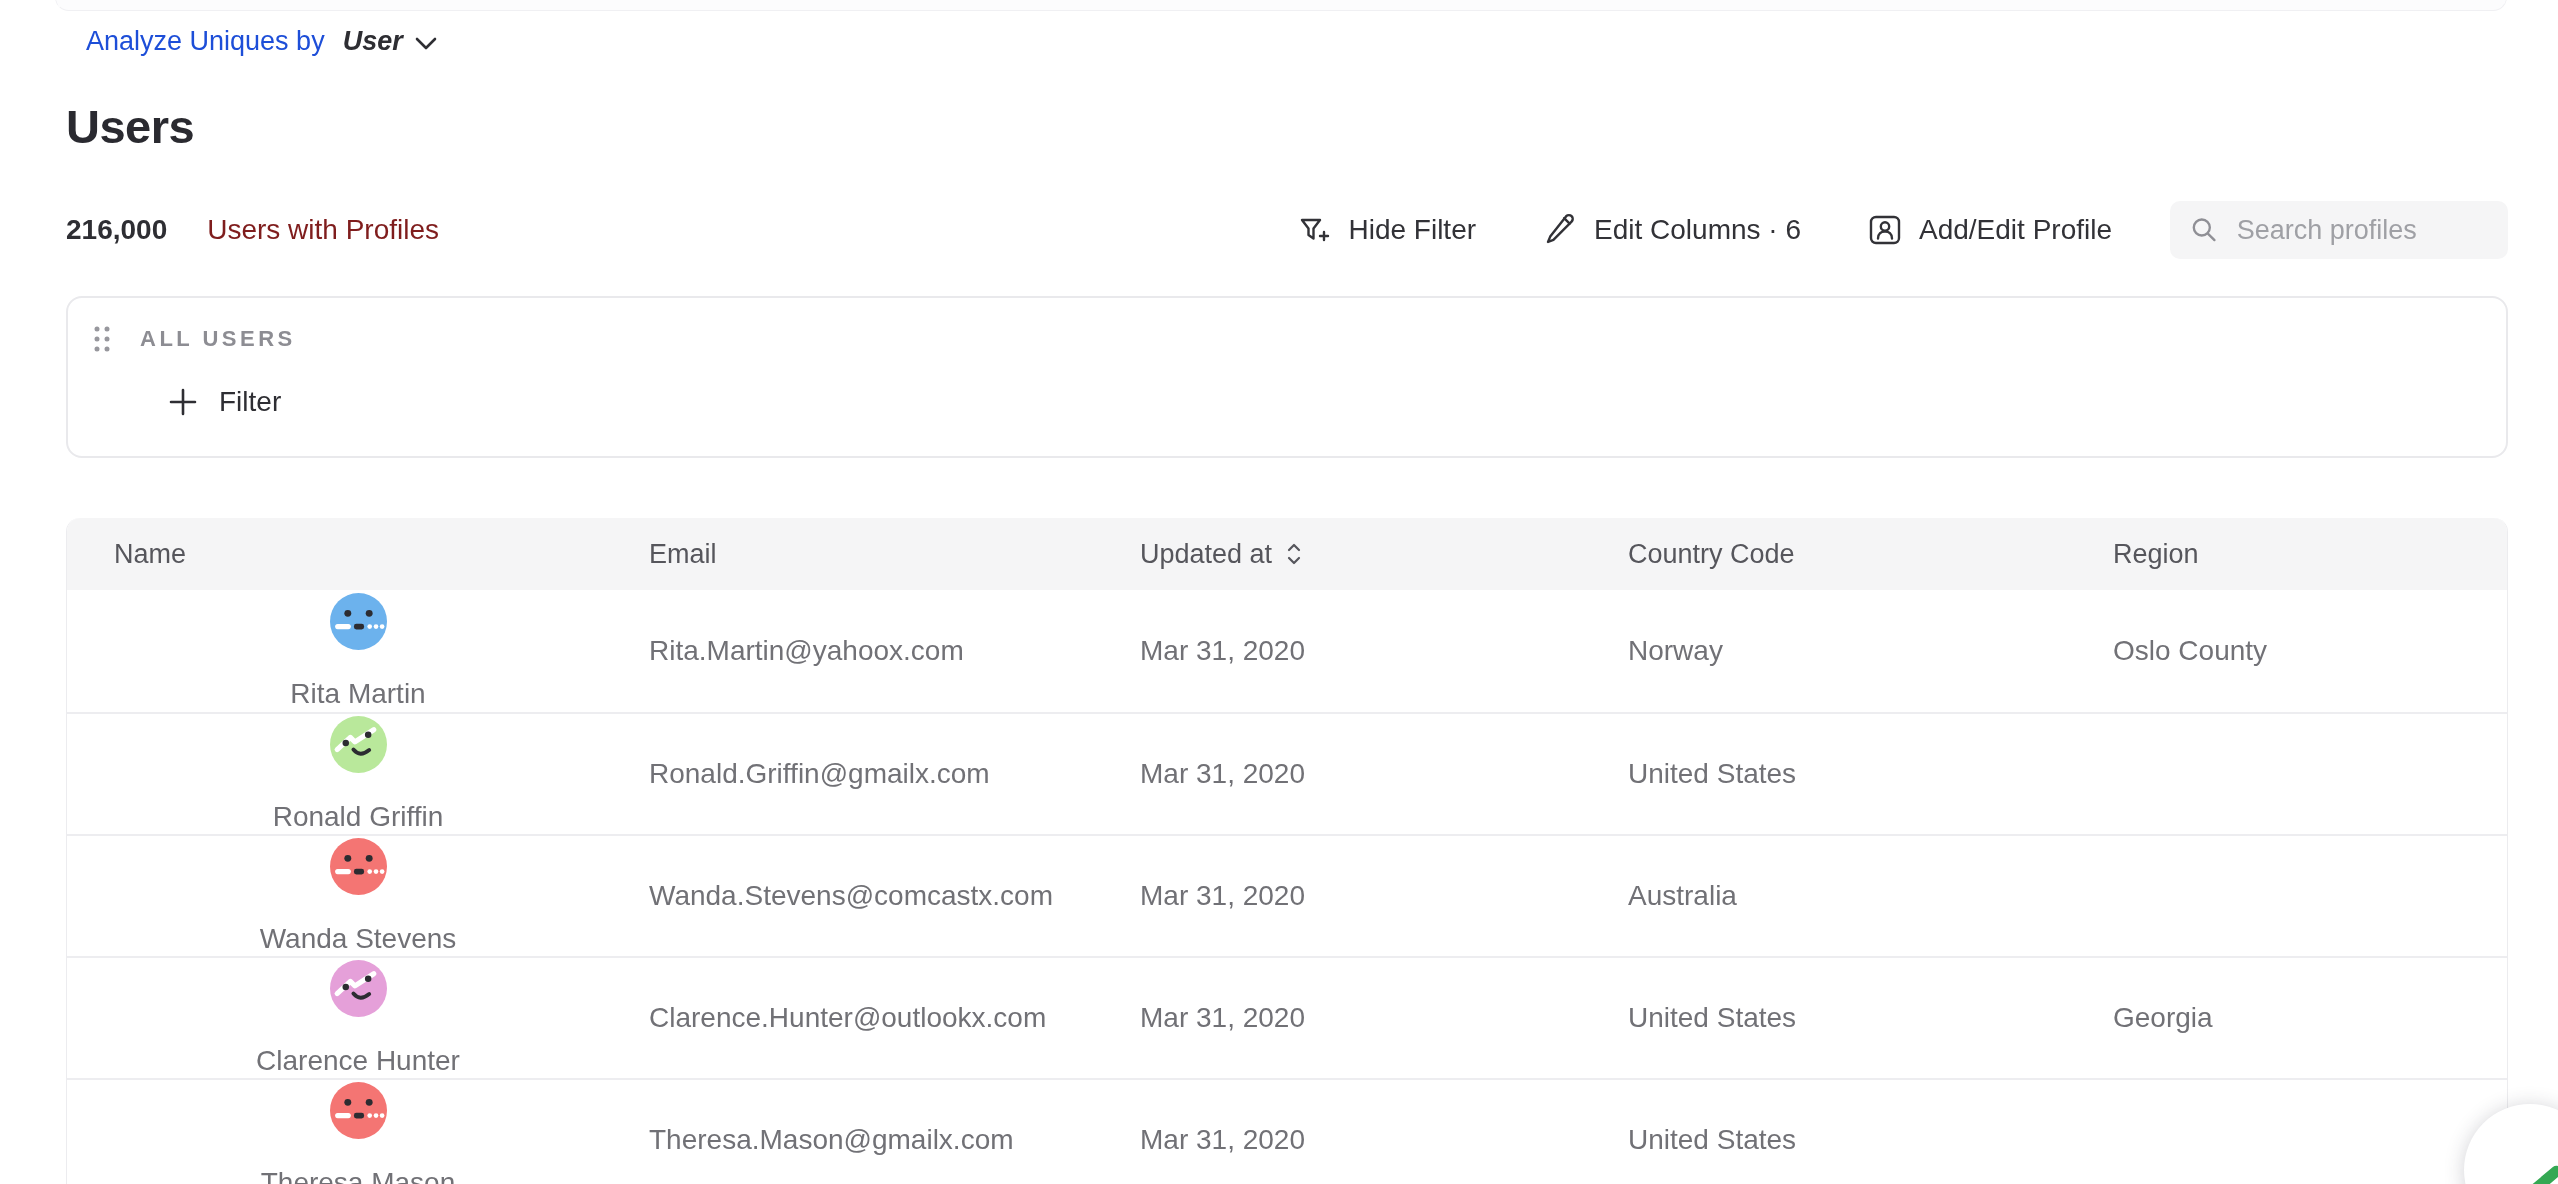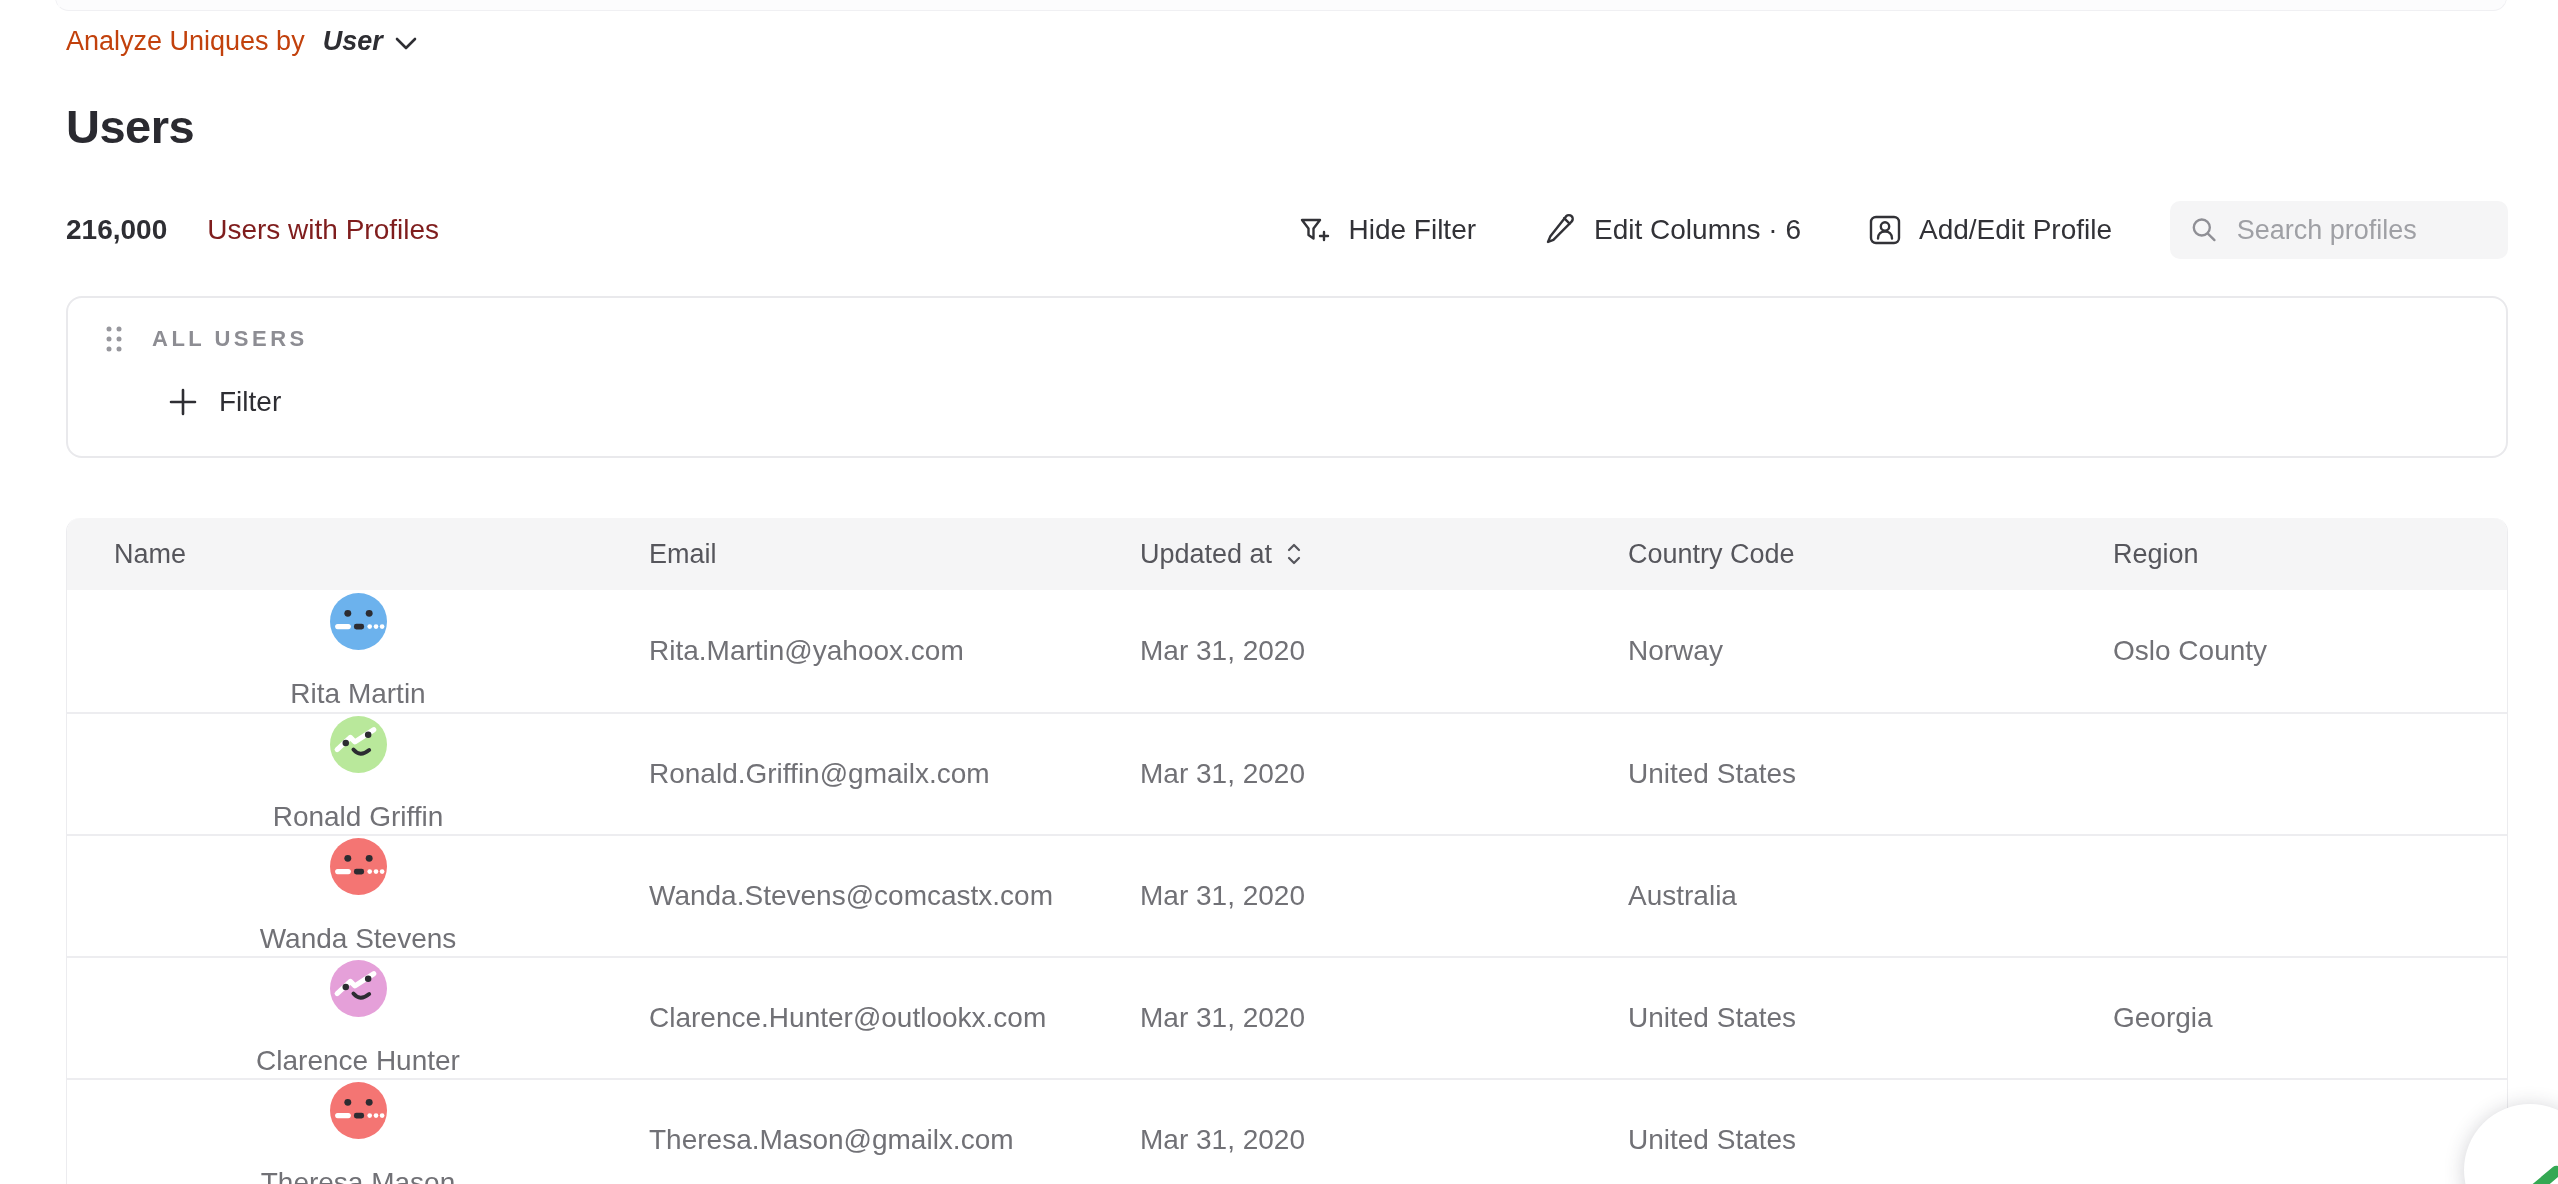--- a/index.html
+++ b/index.html
@@ -18,21 +18,21 @@
   .top-remnant {
     position:absolute; left:55px; top:-4px; width:2452px; height:15px;
     background:#fcfcfd;
     border:1px solid #f0f0f3;
     border-top:3px dotted #e4e4ea;
     border-radius:0 0 14px 14px;
   }
 
   
   .analyze-row { display:flex; align-items:center; margin-top:26px; font-size:27px; }
-  .analyze-label { color:#c2410c; }
+  .analyze-label { color:#1d4ed8;margin-left:20px; }
   .analyze-select { display:flex; align-items:center; gap:12px; margin-left:18px; cursor:pointer; }
   .analyze-value { color:#2e2e33; font-weight:600;font-style:italic; }
   .chev { width:22px; height:14px; margin-top:4px; }
 
   
   .page-title { margin-top:42px; font-size:47px; font-weight:700; color:#2a2a30; letter-spacing:-0.5px; }
 
   
   .toolbar-row { margin-top:46px; height:60px; display:flex; align-items:center; justify-content:space-between; }
   .count-group { display:flex; align-items:baseline; gap:40px; font-size:28px; }
@@ -53,21 +53,21 @@
     font-family:inherit; font-size:27px; color:#44444a; width:100%;
   }
   .search-box input::placeholder { color:#9fa0a5; }
 
   
   .filter-card {
     margin-top:36px; height:162px;
     border:2px solid #e9e9ec; border-radius:16px;
     position:relative; background:#fff;
   }
-  .group-header { position:absolute; left:36px; top:26px; display:flex; align-items:center; gap:26px; }
+  .group-header { position:absolute; left:24px; top:26px; display:flex; align-items:center; gap:26px; }
   .drag-handle { cursor:grab; display:flex; }
   .group-label { font-size:22px; font-weight:600; letter-spacing:3.5px; color:#8d8d93; }
   .add-filter { position:absolute; left:99px; top:88px; display:flex; align-items:center; gap:20px; font-size:28px; font-weight:500; color:#2e2e33; cursor:pointer; background:none; border:none; font-family:inherit; }
 
   
   .users-table {
     margin-top:60px;
     border:1px solid #ececef; border-top:none;
     border-radius:14px 14px 0 0;
   }

